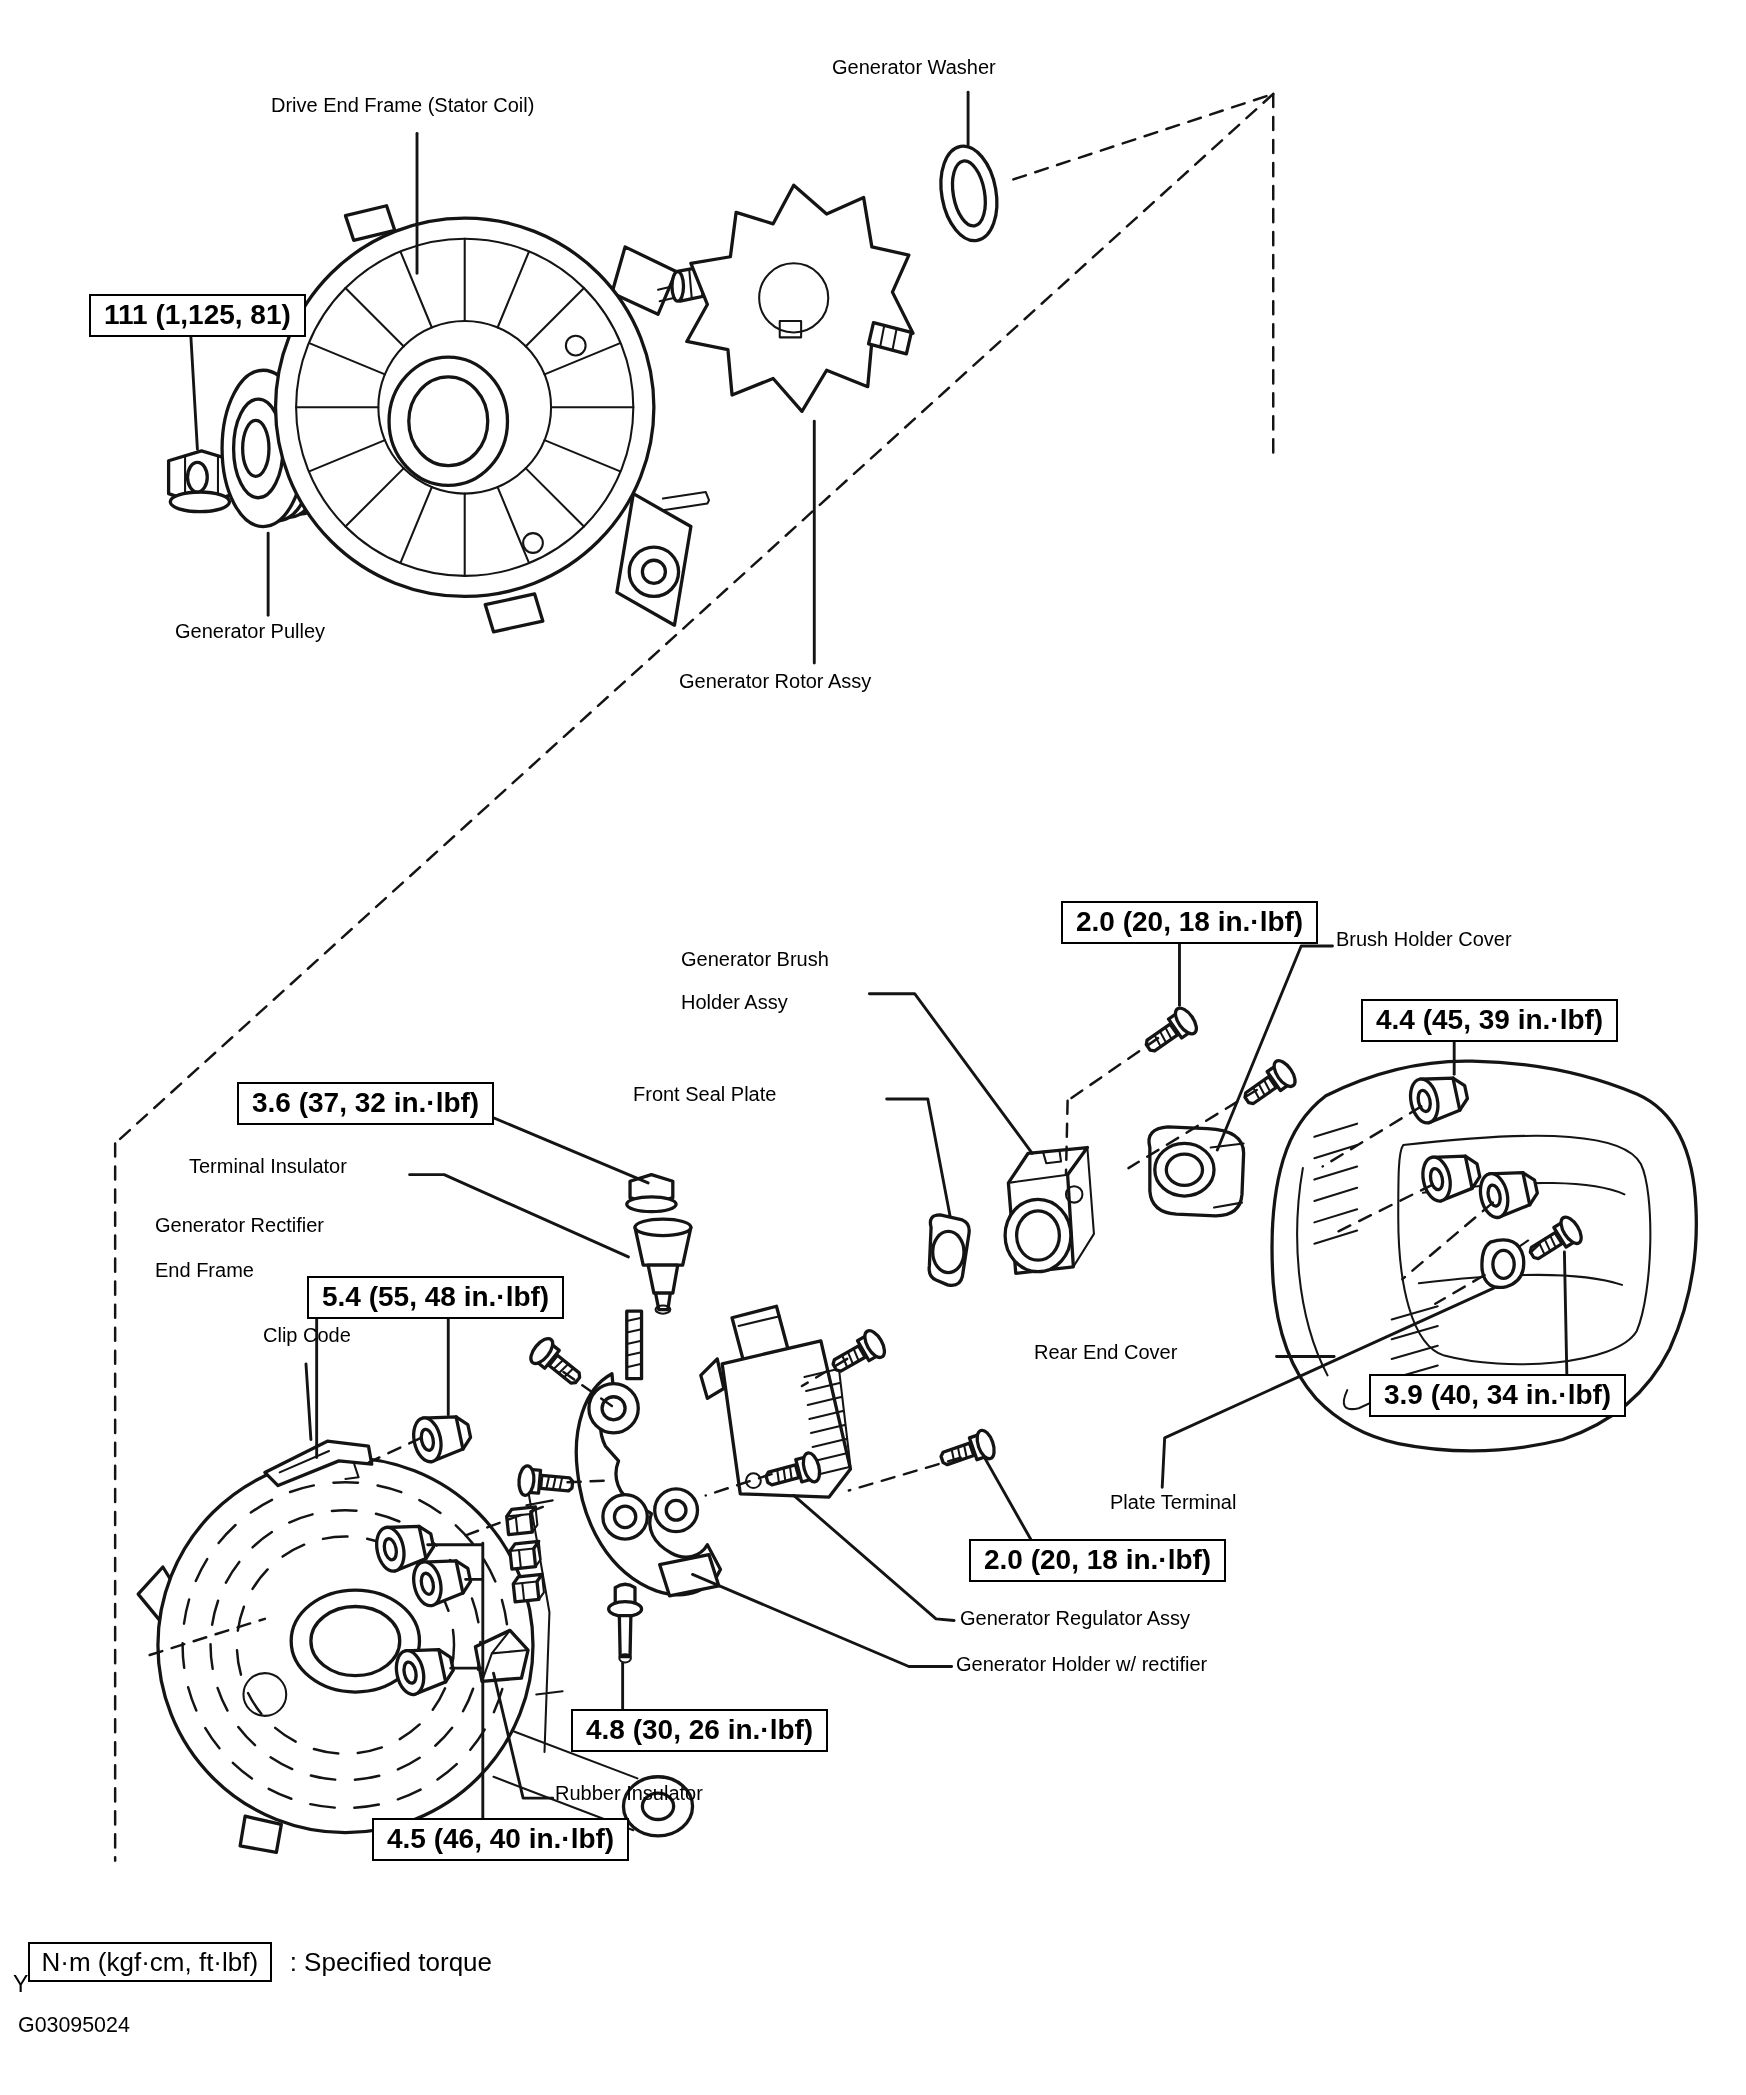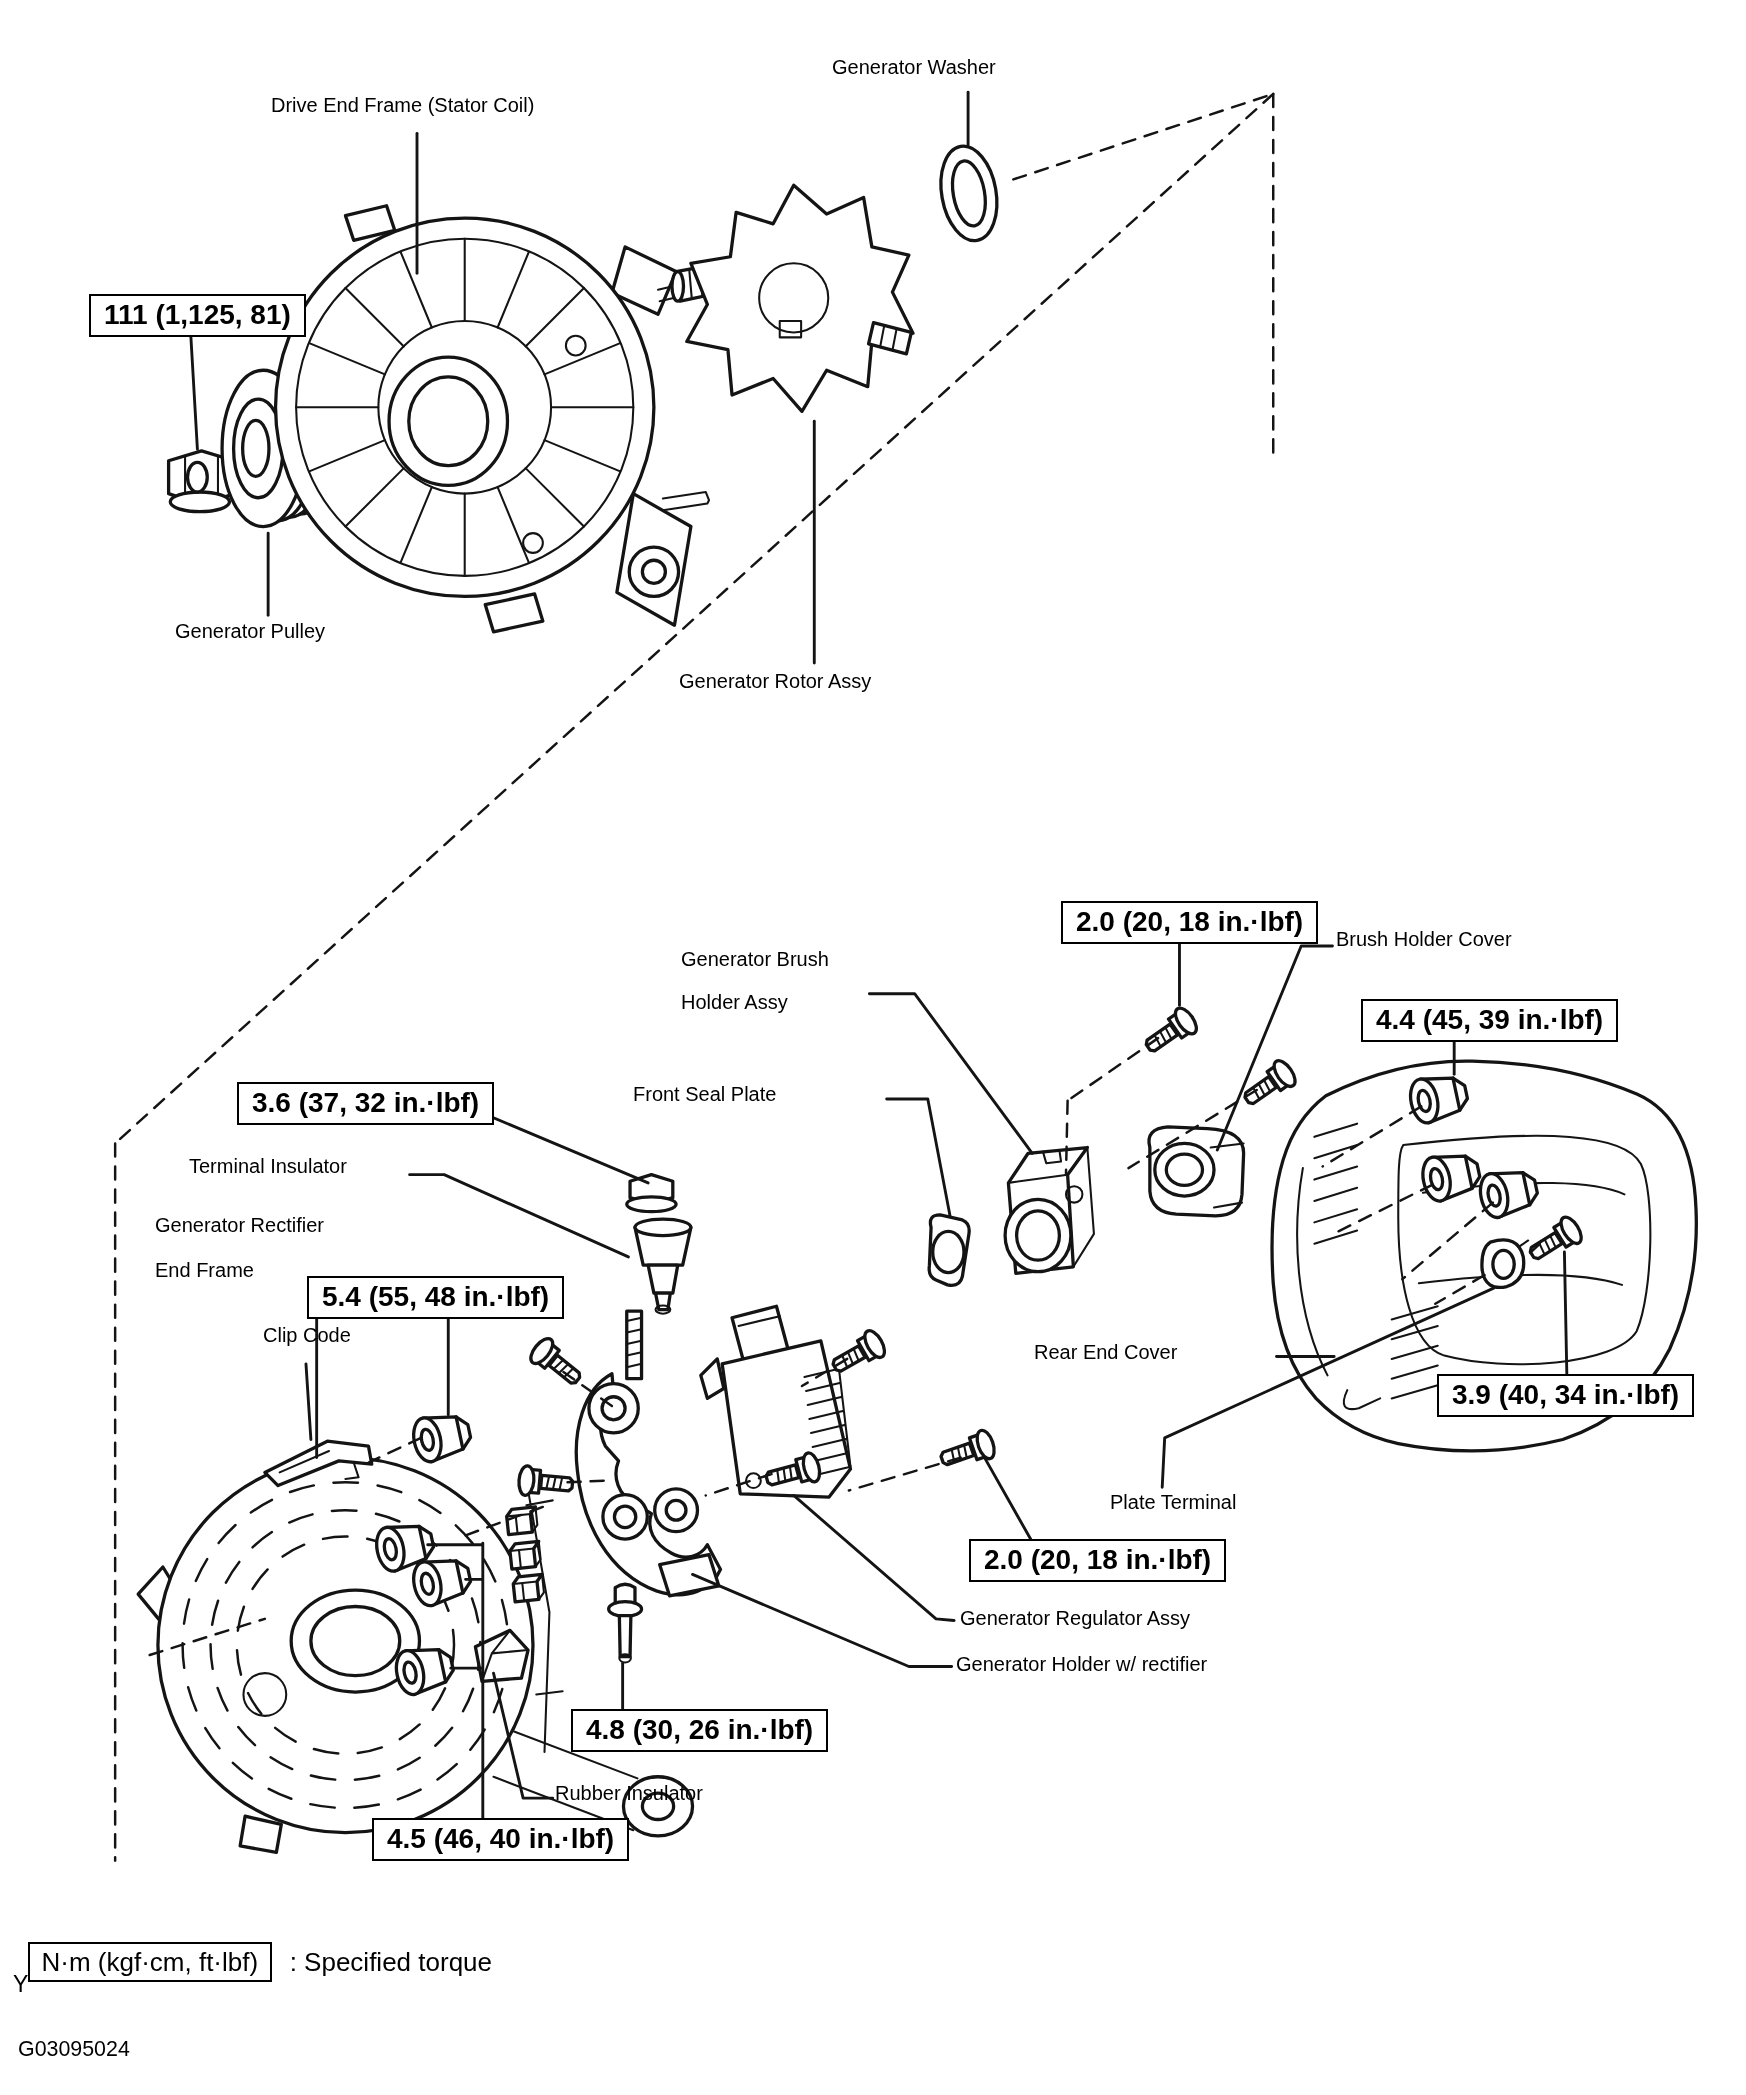--- a/index.html
+++ b/index.html
@@ -297,26 +297,26 @@
   <div class="lbl" style="left:1110px; top:1489px;">Plate Terminal</div>
   <div class="lbl" style="left:960px; top:1605px;">Generator Regulator Assy</div>
   <div class="lbl" style="left:956px; top:1651px;">Generator Holder w/ rectifier</div>
   <div class="lbl" style="left:555px; top:1780px;">Rubber Insulator</div>
 
   <div class="tq" style="left:89px; top:294px;">111 (1,125, 81)</div>
   <div class="tq" style="left:1061px; top:901px;">2.0 (20, 18 in.·lbf)</div>
   <div class="tq" style="left:1361px; top:999px;">4.4 (45, 39 in.·lbf)</div>
   <div class="tq" style="left:237px; top:1082px;">3.6 (37, 32 in.·lbf)</div>
   <div class="tq" style="left:307px; top:1276px;">5.4 (55, 48 in.·lbf)</div>
-  <div class="tq" style="left:1437px; top:1374px;">3.9 (40, 34 in.·lbf)</div>
+  <div class="tq" style="left:1369px; top:1374px;">3.9 (40, 34 in.·lbf)</div>
   <div class="tq" style="left:969px; top:1539px;">2.0 (20, 18 in.·lbf)</div>
   <div class="tq" style="left:571px; top:1709px;">4.8 (30, 26 in.·lbf)</div>
   <div class="tq" style="left:372px; top:1818px;">4.5 (46, 40 in.·lbf)</div>
 
   <div class="ymark" style="left:13px; top:1971px;">Y</div>
   <div class="legend" style="left:28px; top:1942px;">
     <span class="legend-box">N·m (kgf·cm, ft·lbf)</span>
     <span class="note">: Specified torque</span>
   </div>
-  <div class="code" style="left:18px; top:2013px;margin-top:24px;">G03095024</div>
+  <div class="code" style="left:18px; top:2013px;">G03095024</div>
 
 </div>
 
 
 </body></html>

